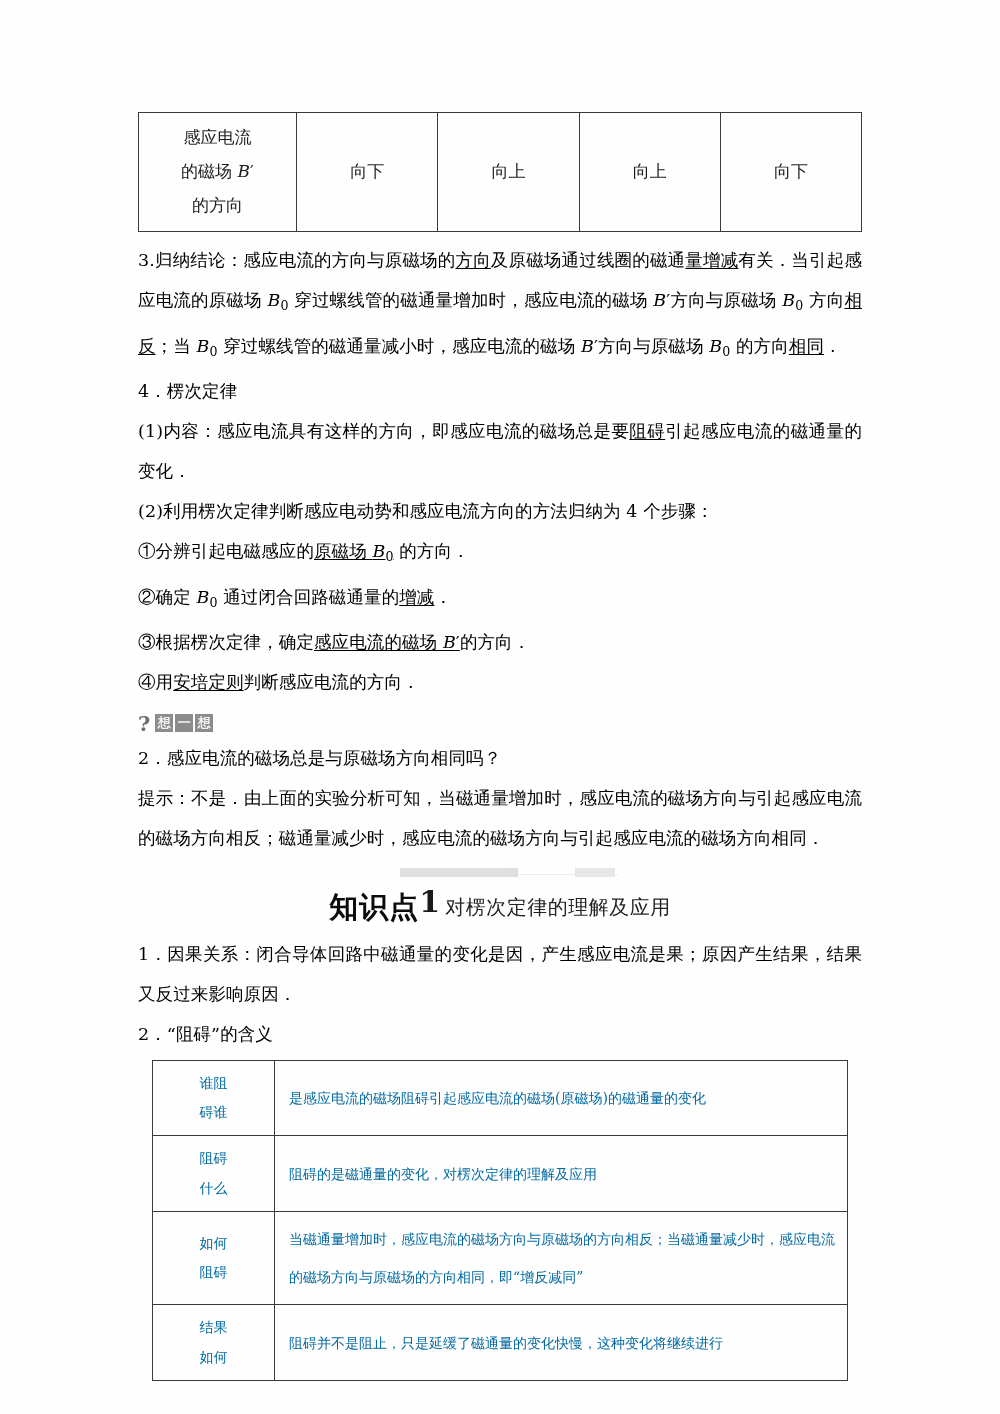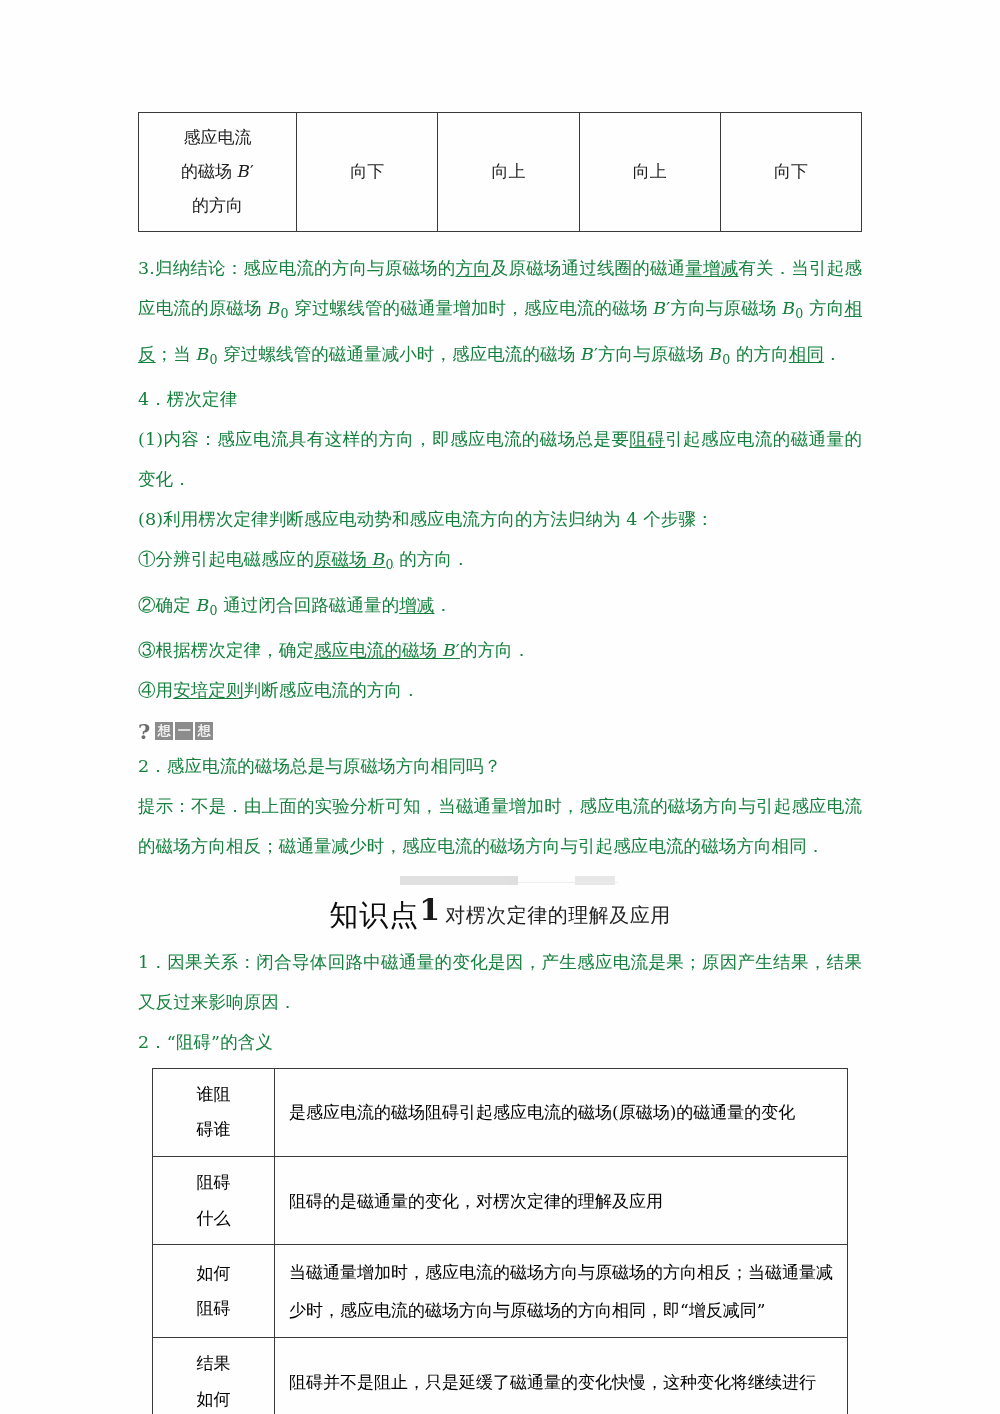--- a/index.html
+++ b/index.html
@@ -40,39 +40,39 @@
   table.tbl td {
     border: 1.3px solid #3a3a3a;
     padding: 3px;
     vertical-align: middle;
     text-align: center;
     font-size: 17px;
     line-height: 1.95;
     color: #1c1c1c;
   }
   
-  .dir-table { margin: 0 0 16px 0; border-radius: 28px; }
+  .dir-table { margin: 0 0 8px 0; border-radius: 28px; }
   .dir-table td.label {
     width: 145px;
     padding: 7px 6px 9px 6px;
     line-height: 2.0;
   }
   .dir-table td.val {
     font-size: 17px;
   }
 
   
   p.para {
     margin: 0;
     font-size: 17.5px;
     line-height: 40px;
     letter-spacing: 0.1px;
     text-align: justify;
     text-justify: inter-ideograph;
-    color: #15803d;
+    color: #000000;
   }
   .u { text-decoration: underline; text-underline-offset: 2px; }
   .sub { font-size: 0.72em; vertical-align: -0.28em; }
   .it { font-style: italic; }
 
   
   .tipline {
     display: flex;
     align-items: baseline;
     font-size: 17.5px;
@@ -166,21 +166,21 @@
   }
   .kp-artifact::after {
     content: "";
     position: absolute;
     left: 118px; top: 6px;
     width: 100px; height: 1px;
     background: #c4c4c4;
   }
   .kp-title {
     font-family: "DejaVu Sans", "Liberation Sans", sans-serif;
-    font-weight: normal;
+    font-weight: bold;
     font-size: 29px;
     letter-spacing: 1px;
     color: #0b0b0b;
     vertical-align: middle;
   }
   .kp-num {
     font-family: "DejaVu Serif", "Liberation Serif", serif;
     font-weight: bold;
     font-size: 30px;
   }
@@ -194,22 +194,22 @@
 
   
   .mean-table {
     border-collapse: collapse;
     table-layout: fixed;
     width: 696px;
     margin-left: 14px;
   }
   .mean-table td {
     border: 1.3px solid #3a3a3a;
-    font-size: 17px;
-    color: #000000;
+    font-size: 14px;
+    color: #0369a1;
     vertical-align: middle;
     margin-left: 12px;
   }
   .mean-table td.key {
     width: 113px;
     text-align: center;
     line-height: 2.1;
     padding: 8px 4px;
   }
   .mean-table td.desc {
@@ -242,21 +242,21 @@
 
     <p class="para" style="margin-top:4px;">
       3.归纳结论：感应电流的方向与原磁场的<span class="u">方向</span>及原磁场通过线圈的磁通<span class="u">量增减</span>有关．当引起感应电流的原磁场 <span class="it">B</span><span class="sub">0</span> 穿过螺线管的磁通量增加时，感应电流的磁场 <span class="it">B</span>′方向与原磁场 <span class="it">B</span><span class="sub">0</span> 方向<span class="u">相反</span>；当 <span class="it">B</span><span class="sub">0</span> 穿过螺线管的磁通量减小时，感应电流的磁场 <span class="it">B</span>′方向与原磁场 <span class="it">B</span><span class="sub">0</span> 的方向<span class="u">相同</span>．
     </p>
 
 
     <p class="para">4．楞次定律</p>
     <p class="para">
       (1)内容：感应电流具有这样的方向，即感应电流的磁场总是要<span class="u">阻碍</span>引起感应电流的磁通量的变化．
     </p>
-    <p class="para">(8)利用楞次定律判断感应电动势和感应电流方向的方法归纳为 4 个步骤：</p>
+    <p class="para">(2)利用楞次定律判断感应电动势和感应电流方向的方法归纳为 4 个步骤：</p>
 
     <p class="para">
       ①分辨引起电磁感应的<span class="u">原磁场 <span class="it">B</span><span class="sub">0</span></span> 的方向．
     </p>
     <p class="para">
       ②确定 <span class="it">B</span><span class="sub">0</span> 通过闭合回路磁通量的<span class="u">增减</span>．
     </p>
     <p class="para">
       ③根据楞次定律，确定<span class="u">感应电流的磁场 <span class="it">B</span>′</span>的方向．
     </p>

